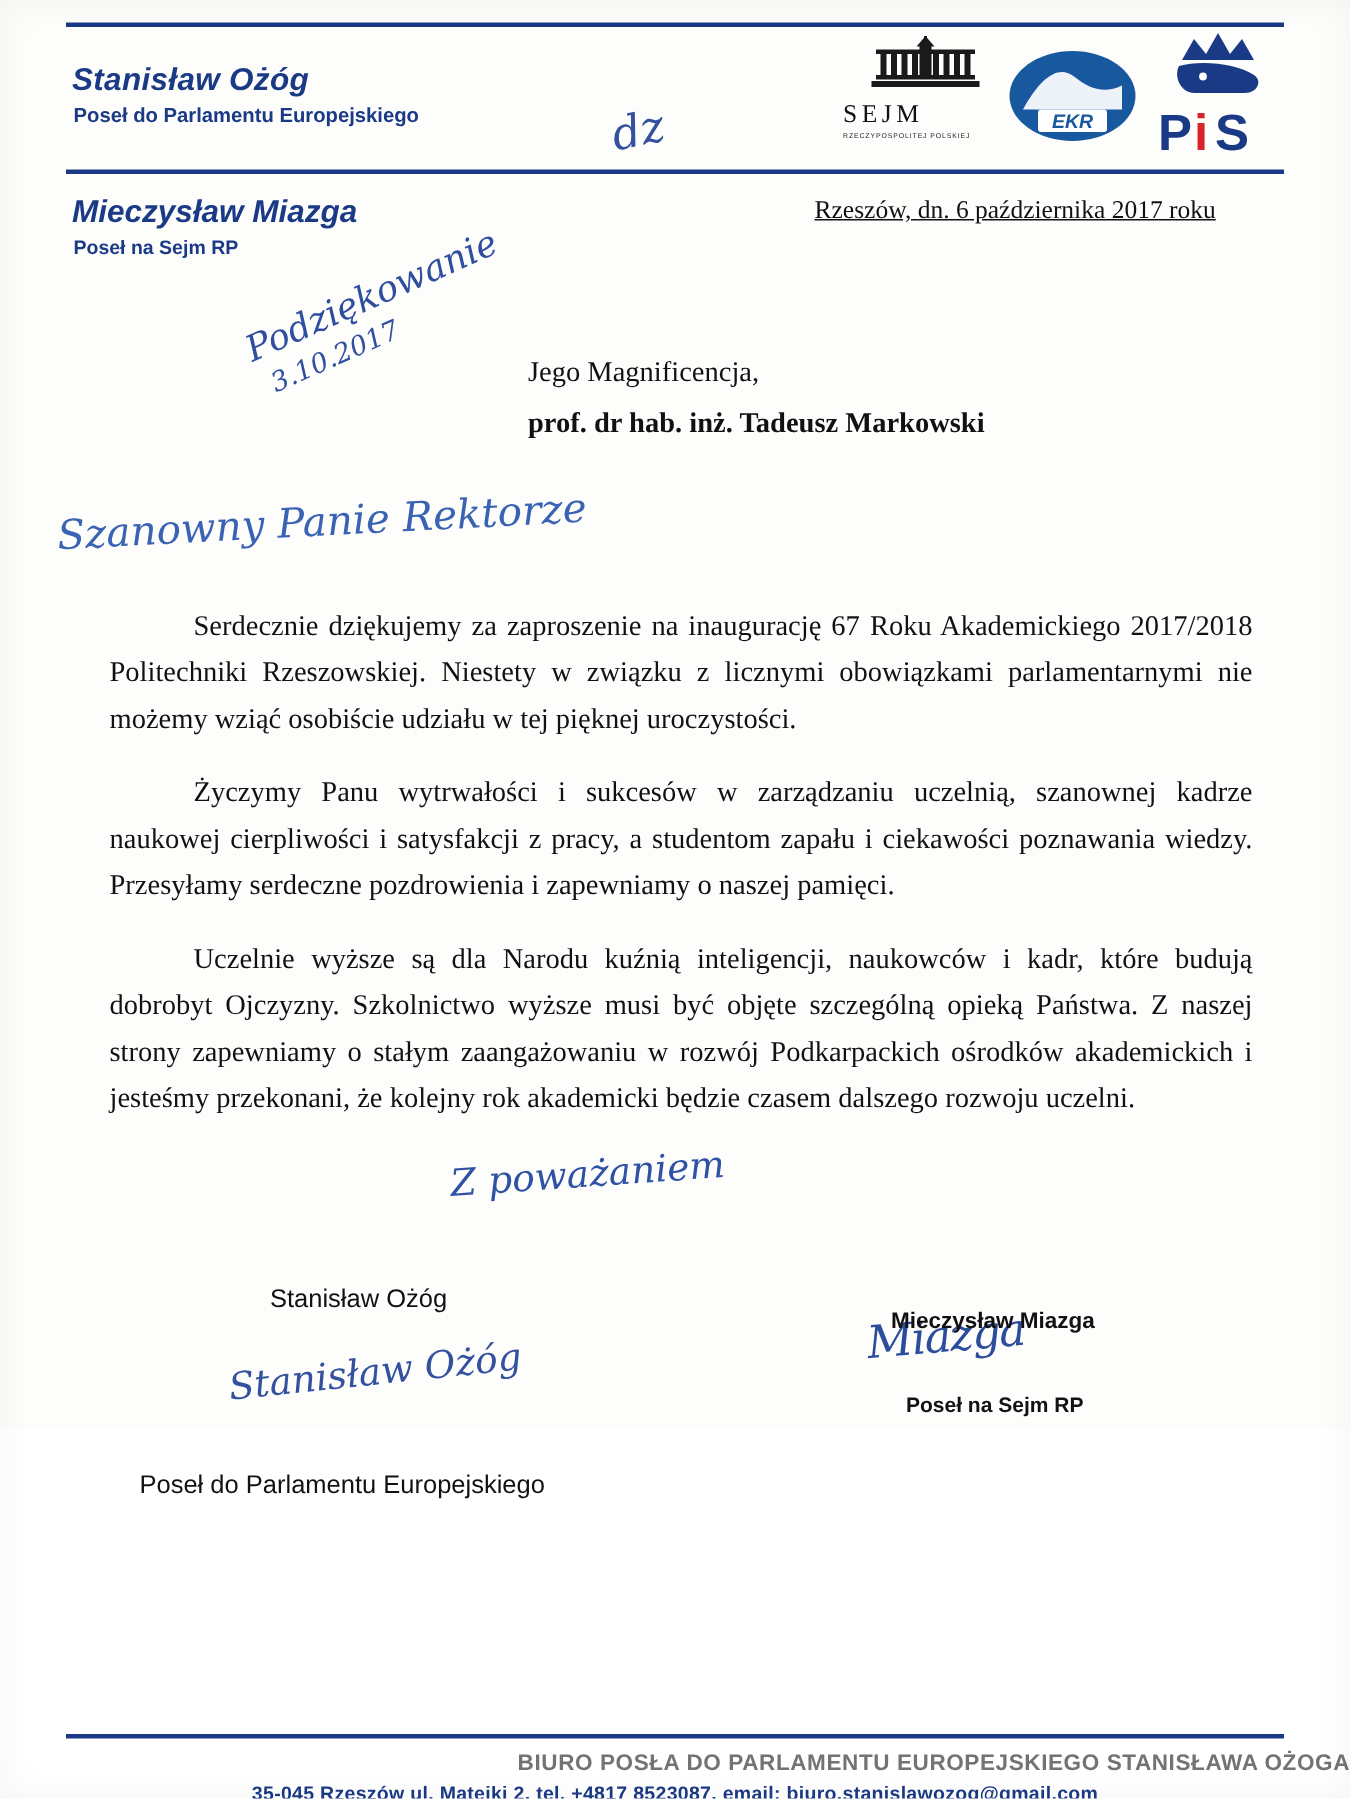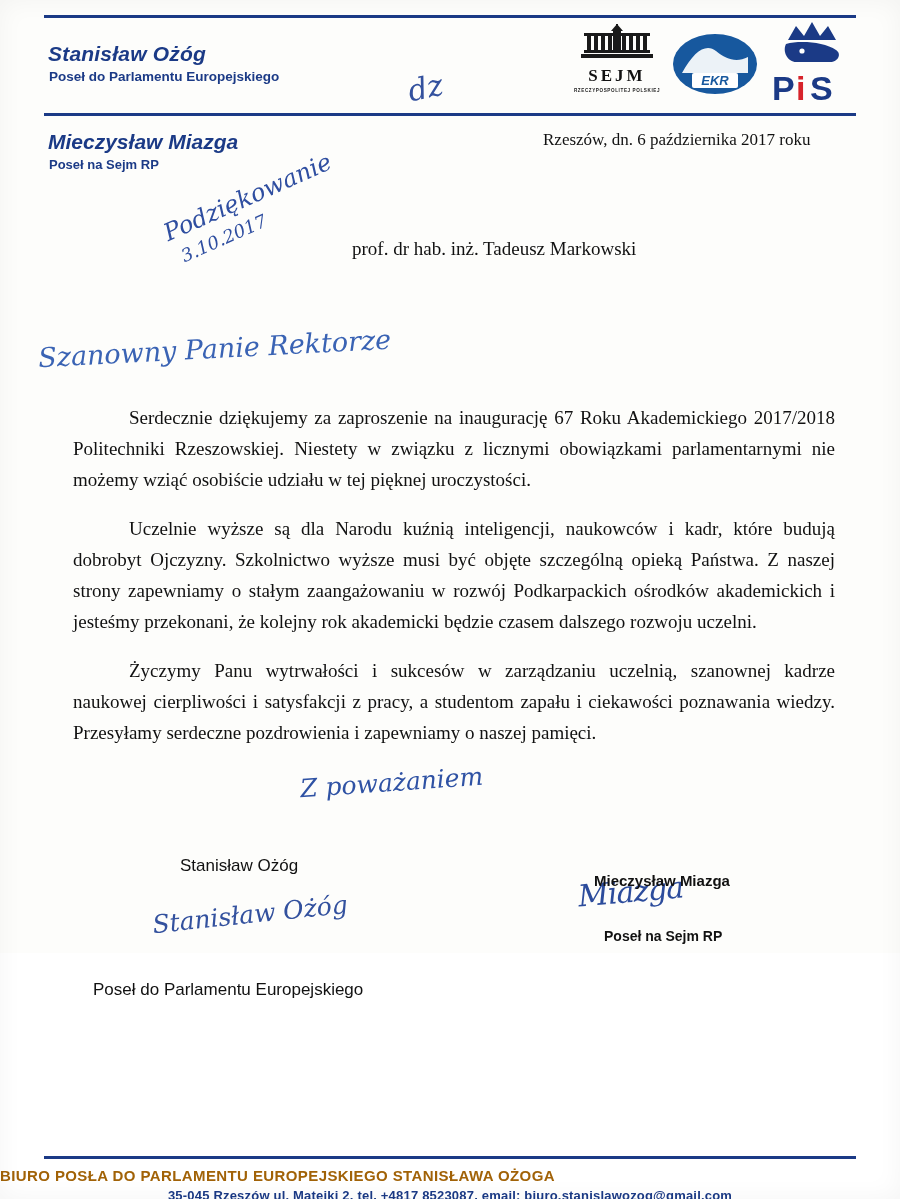--- a/index.html
+++ b/index.html
@@ -75,23 +75,22 @@
     font-size: 13px;
     color: #1b3a86;
   }
 
   
   .sejm-logo {
     position: absolute;
     left: 562px;
     top: 24px;
     width: 110px;
-    text-align: center;
-    color: #111;
-    font-weight: bold;
+    text-align: left;
+    color: #111;
   }
   .sejm-building {
     width: 74px;
     height: 40px;
     margin: 0 auto;
   }
   .sejm-word {
     font-family: "Liberation Serif", serif;
     font-size: 17px;
     letter-spacing: 3px;
@@ -123,31 +122,32 @@
     height: 84px;
   }
 
   
   .date-line {
     position: absolute;
     left: 543px;
     top: 130px;
     font-size: 17px;
     color: #111;
+    text-decoration: underline;
   }
 
   
   .addr {
     position: absolute;
     left: 352px;
     top: 232px;
     font-size: 19px;
     line-height: 34px;
   }
-  .addr .b { font-weight: normal; }
+  .addr .b { font-weight: bold; }
 
   
   .body-text {
     position: absolute;
     left: 73px;
     top: 402px;
     width: 762px;
     font-size: 19px;
     line-height: 31px;
     text-align: justify;
@@ -253,25 +253,25 @@
     width: 812px;
     height: 3px;
     background: #1b3a86;
     top: 1156px;
   }
   .ftr-line1 {
     position: absolute;
     left: 0;
     top: 1167px;
     width: 900px;
-    text-align: left;
+    text-align: right;
     font-family: "Liberation Sans", sans-serif;
     font-weight: bold;
     font-size: 15px;
-    color: #a16207;
+    color: #737373;
     letter-spacing: .4px;
   }
   .ftr-line2 {
     position: absolute;
     left: 0;
     top: 1188px;
     width: 900px;
     text-align: center;
     font-family: "Liberation Sans", sans-serif;
     font-weight: bold;
@@ -347,27 +347,28 @@
 
       <text x="6" y="80" font-family="Liberation Sans, sans-serif" font-size="34" font-weight="bold" fill="#1b3a86">P</text>
       <text x="30" y="80" font-family="Liberation Sans, sans-serif" font-size="34" font-weight="bold" fill="#d7232a">i</text>
       <text x="44" y="80" font-family="Liberation Sans, sans-serif" font-size="34" font-weight="bold" fill="#1b3a86">S</text>
     </svg>
   </div>
 
   <div class="date-line">Rzeszów, dn. 6 października 2017 roku</div>
 
   <div class="addr">
+    <div>Jego Magnificencja,</div>
     <div class="b">prof. dr hab. inż. Tadeusz Markowski</div>
   </div>
 
   <div class="body-text">
     <p>Serdecznie dziękujemy za zaproszenie na inaugurację 67 Roku Akademickiego 2017/2018 Politechniki Rzeszowskiej. Niestety w związku z licznymi obowiązkami parlamentarnymi nie możemy wziąć osobiście udziału w tej pięknej uroczystości.</p>
+    <p>Życzymy Panu wytrwałości i sukcesów w zarządzaniu uczelnią, szanownej kadrze naukowej cierpliwości i satysfakcji z pracy, a studentom zapału i ciekawości poznawania wiedzy. Przesyłamy serdeczne pozdrowienia i zapewniamy o naszej pamięci.</p>
     <p>Uczelnie wyższe są dla Narodu kuźnią inteligencji, naukowców i kadr, które budują dobrobyt Ojczyzny. Szkolnictwo wyższe musi być objęte szczególną opieką Państwa. Z naszej strony zapewniamy o stałym zaangażowaniu w rozwój Podkarpackich ośrodków akademickich i jesteśmy przekonani, że kolejny rok akademicki będzie czasem dalszego rozwoju uczelni.</p>
-    <p>Życzymy Panu wytrwałości i sukcesów w zarządzaniu uczelnią, szanownej kadrze naukowej cierpliwości i satysfakcji z pracy, a studentom zapału i ciekawości poznawania wiedzy. Przesyłamy serdeczne pozdrowienia i zapewniamy o naszej pamięci.</p>
   </div>
 
   <div class="ink ink-sig-top">dz</div>
   <div class="ink ink-podziekowanie">
     <div>Podziękowanie</div>
     <div style="font-size:18px; margin-left:6px;">3.10.2017</div>
   </div>
   <div class="ink ink-salutation">Szanowny Panie Rektorze</div>
   <div class="ink ink-closing">Z poważaniem</div>
   <div class="ink ink-sign-left">Stanisław Ożóg</div>

